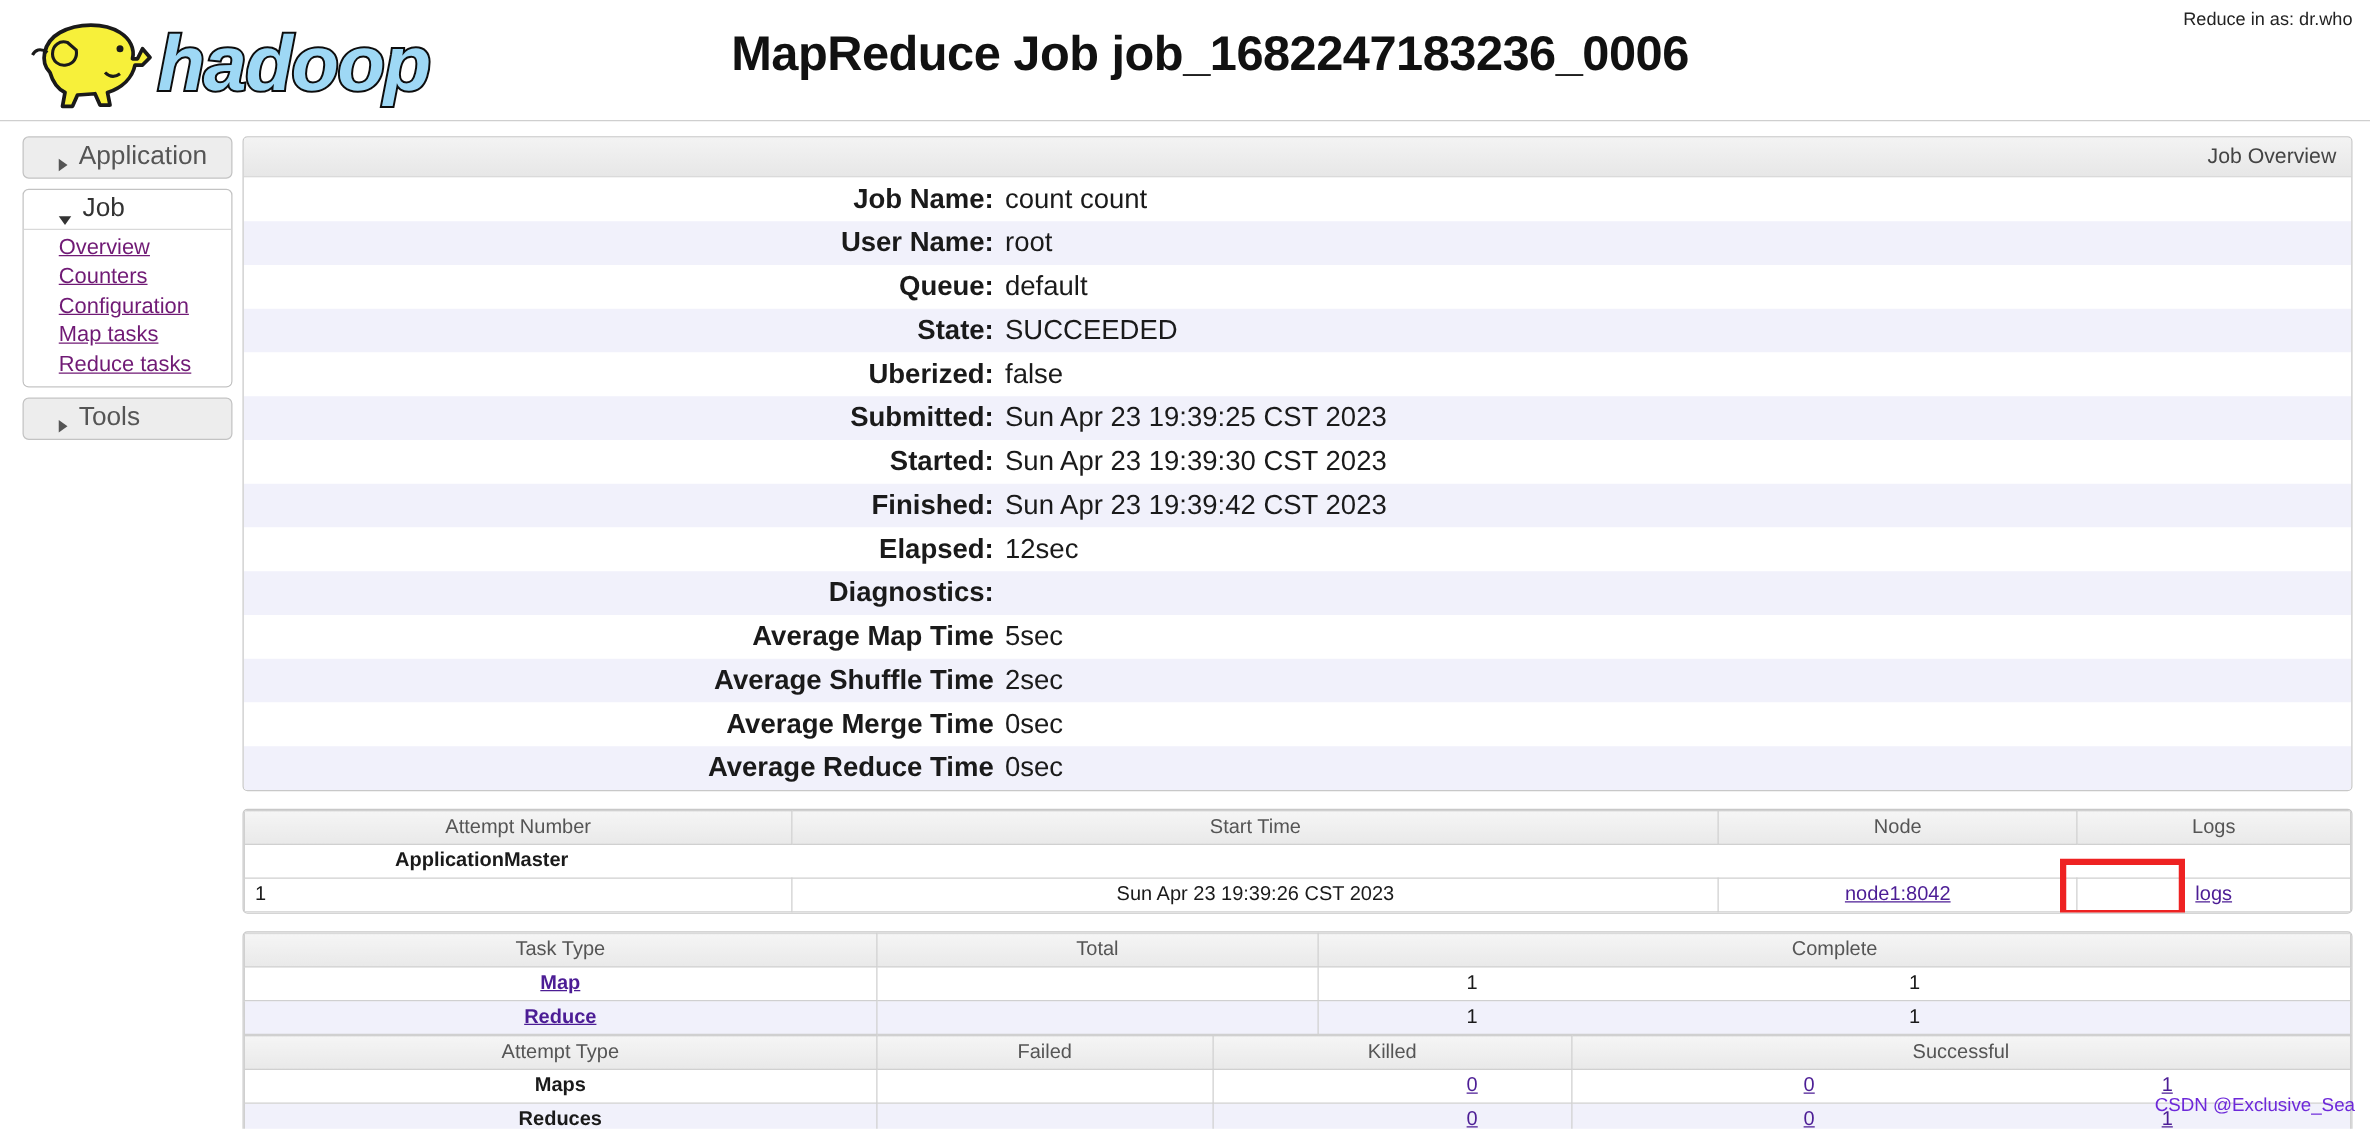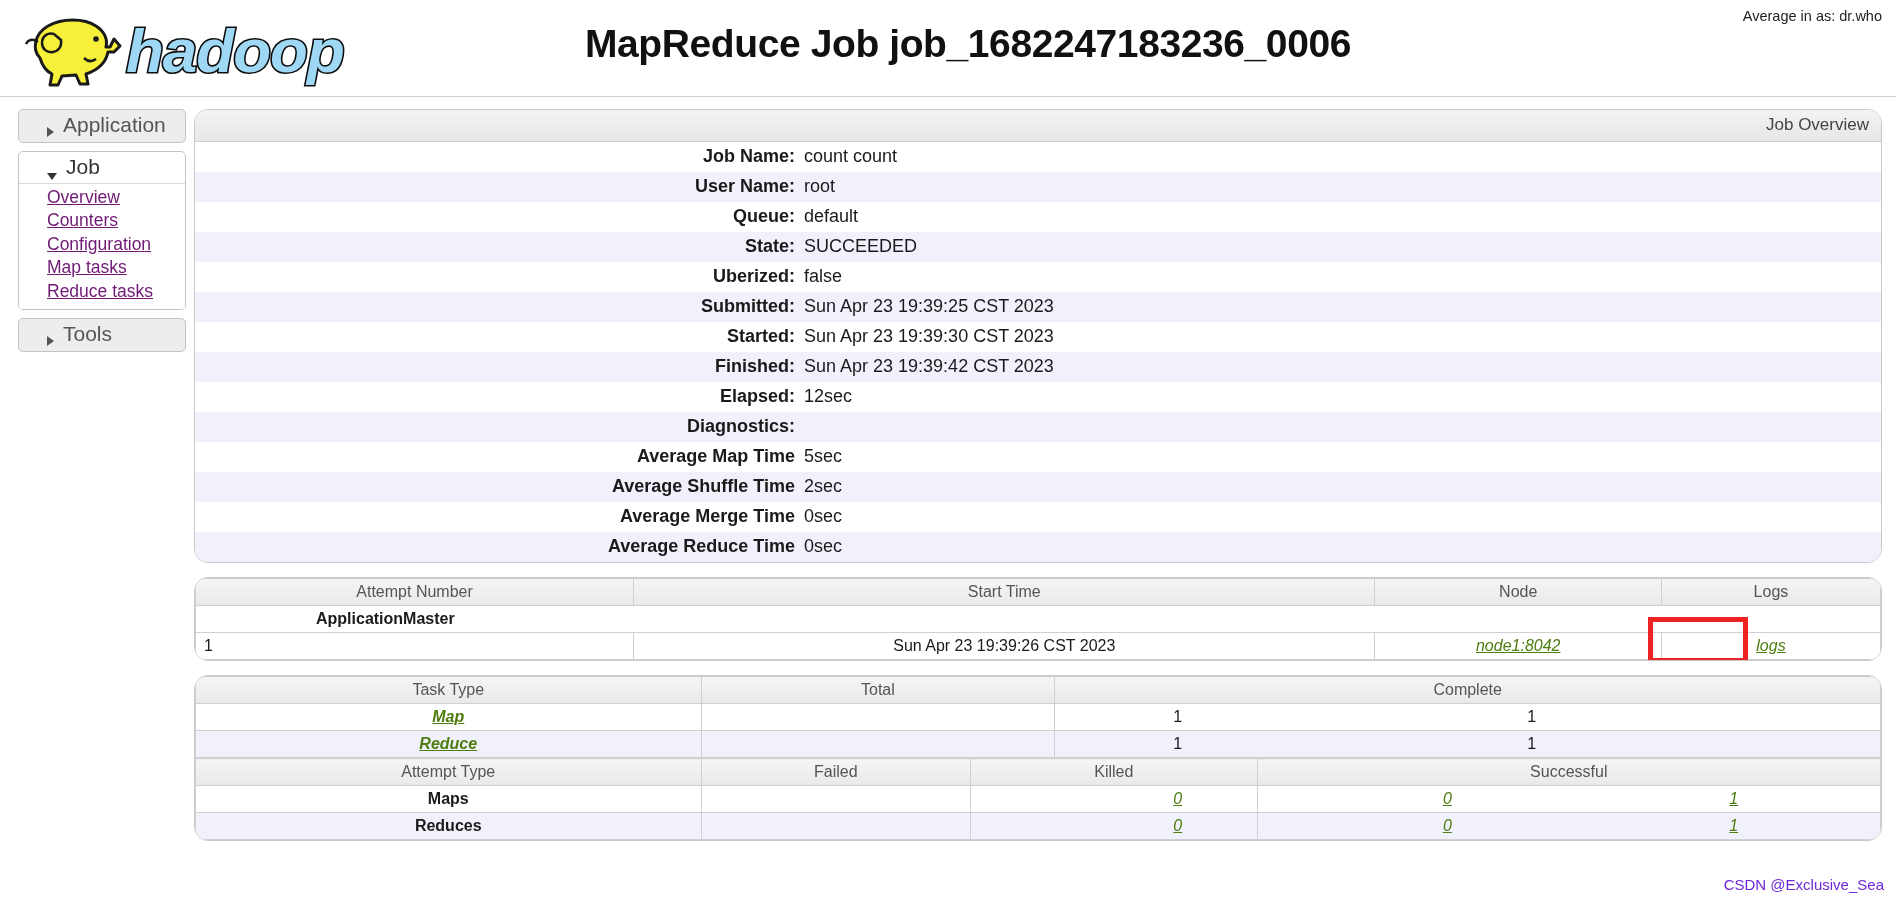--- a/index.html
+++ b/index.html
@@ -118,41 +118,41 @@
     font-size: 17.5px;
     color: #701a75;
     text-decoration: underline;
     padding: 0 0 1px 28px;
     line-height: 1.28;
   }
 
   
   .tbl-wrap {
     border: 1px solid #c8c8c8;
-    border-radius: 14px;
+    border-radius: 4px;
     overflow: hidden;
     margin-bottom: 14px;
     background: #fff;
   }
   table {
     border-collapse: collapse;
     width: 100%;
     font-size: 16px;
   }
   .ov-banner {
     background: linear-gradient(#f3f3f3, #e7e7e7);
     border-bottom: 1px solid #cfcfcf;
     text-align: right;
     font-size: 17px;
     color: #444;
     padding: 5px 12px 6px 0;
   }
   table.overview td {
     padding: 4px 0 5px 0;
-    font-size: 18px;
+    font-size: 22px;
     border: none;
   }
   table.overview tr.odd  td { background: #ffffff; }
   table.overview tr.even td { background: #f1f1fb; }
   table.overview td.k {
     width: 600px;
     text-align: right;
     font-weight: bold;
     padding-right: 9px;
     white-space: nowrap;
@@ -181,24 +181,23 @@
     font-size: 16.5px;
     text-align: left;
     padding-left: 120px !important;
     background: #fff !important;
     border-left: 1px solid #d0d0d0;
     border-right: 1px solid #d0d0d0;
     border-top: 1px solid #d0d0d0;
     border-bottom: 1px solid #d0d0d0;
   }
   .lnk {
-    color: #4d7c0f;
+    color: #4c1d95;
     text-decoration: underline;
     cursor: pointer;
-    font-style: italic;
   }
   td.ctr { text-align: center; }
   td.lft { text-align: left; }
   .bold-ctr { text-align: center; font-weight: bold; }
 
   
   .val-cell { text-align: left; padding-left: 28% !important; }
 
   
   .logs-cell {
@@ -241,21 +240,21 @@
         <circle cx="78" cy="33" r="2.8" fill="#1a1a1a"></circle>
         <path d="M20 36 C14 32 10 34 8 38" fill="none" stroke="#1a1a1a" stroke-width="2.5"></path>
         <path d="M66 52 C70 56 74 56 78 53" fill="none" stroke="#1a1a1a" stroke-width="2.5"></path>
       </g>
 
       <text x="108" y="66" font-family="'Liberation Sans', sans-serif" font-size="62" font-weight="bold" font-style="italic" fill="#9ed8f5" stroke="#0d0d0d" stroke-width="3.2" paint-order="stroke" letter-spacing="-1">hadoop</text>
     </svg>
   </div>
 
   <div id="page-title">MapReduce Job job_1682247183236_0006</div>
-  <div id="login-info">Average in as: dr.who</div>
+  <div id="login-info">Reduce in as: dr.who</div>
 </div>
 
 <div id="body-wrap">
 
   <div id="nav">
 
     <div class="nav-section collapsed">
       <div class="nav-head">
         <span class="tri right"></span>
         <span>Application</span>

